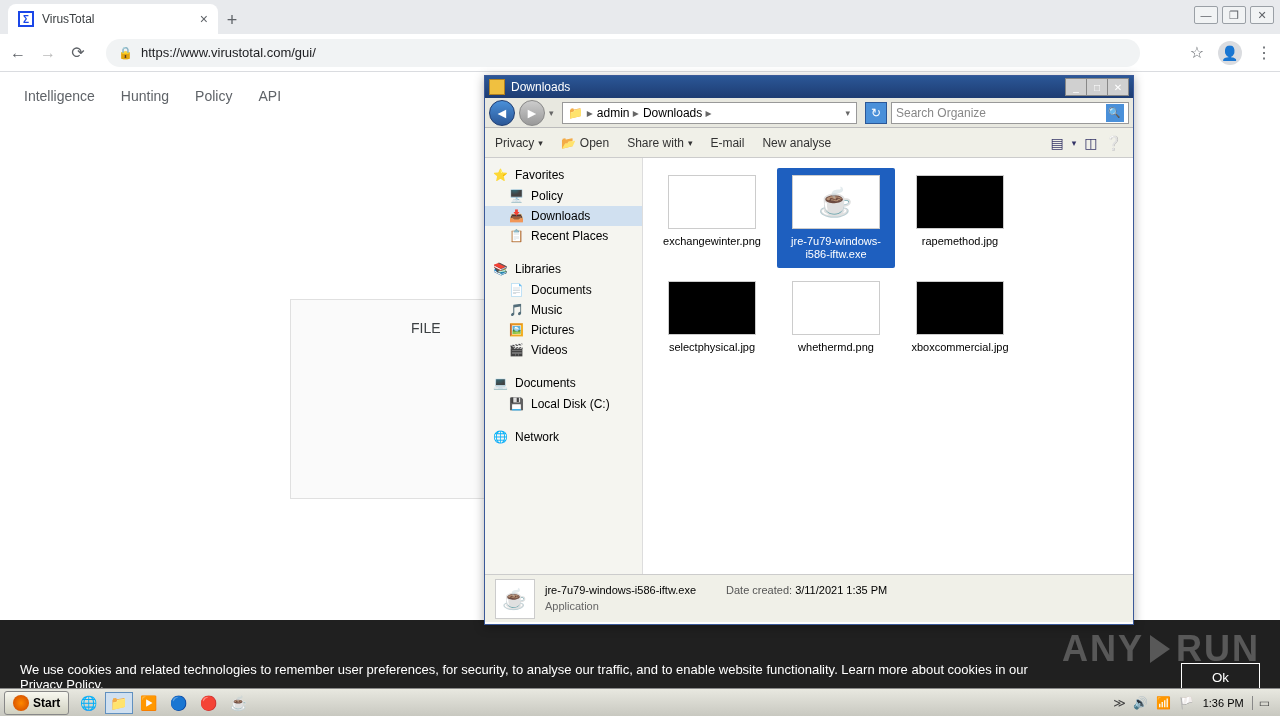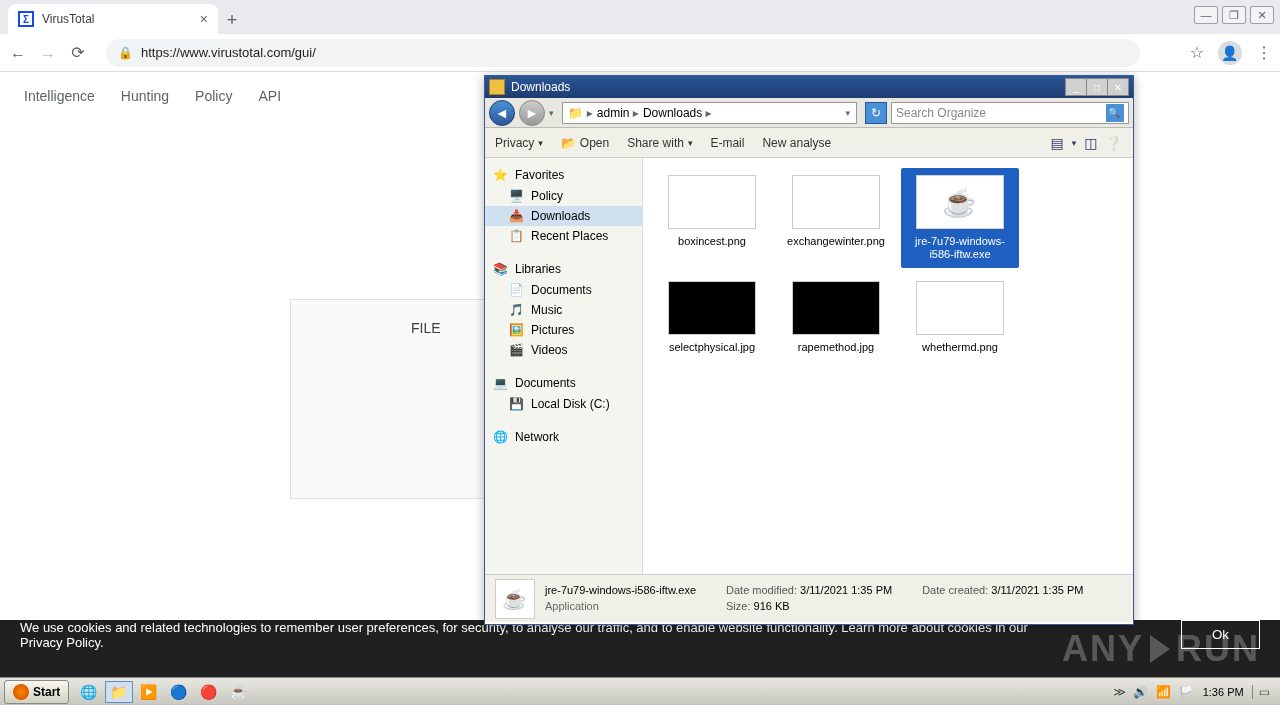--- a/index.html
+++ b/index.html
@@ -27,21 +27,21 @@
 .vt-nav { height:48px; display:flex; align-items:center; gap:26px; padding:0 24px; color:#5f6368; font-size:14px; }
 .vt-nav a { cursor:pointer; }
 .vt-content { text-align:center; padding-top:20px; }
 .vt-logo { width:60px; height:60px; margin:10px auto; }
 .vt-text { color:#5f6368; font-size:13px; margin-top:20px; }
 .vt-file-box { width:700px; height:200px; margin:30px auto; background:#fafafa; border:1px solid #e0e0e0; padding:20px; }
 .vt-file-label { font-size:14px; color:#3c4043; font-weight:500; }
 .vt-submit-text { color:#5f6368; font-size:12px; width:600px; margin:20px auto; line-height:1.5; }
 
 
-.cookie-banner { position:absolute; bottom:28px; left:0; right:0; height:72px; background:#202020; color:#fff; display:flex; align-items:flex-start; padding:0 20px; font-size:13px; }
+.cookie-banner { position:absolute; bottom:28px; left:0; right:0; height:72px; background:#202020; color:#fff; display:flex; align-items:flex-end; padding:0 20px; font-size:13px; }
 .cookie-banner a { cursor:pointer; }
 .cookie-ok { margin-left:auto; border:1px solid #fff; padding:6px 30px; cursor:pointer; background:transparent; color:#fff; }
 
 
 .explorer { position:absolute; left:484px; top:75px; width:650px; height:550px; background:#fff; border:1px solid #3b5998; box-shadow:0 2px 10px rgba(0,0,0,.3); }
 .exp-title { height:22px; background:linear-gradient(#2b5797,#1e3c72); color:#fff; display:flex; align-items:center; padding:0 4px; font-size:12px; }
 .exp-title-icon { width:16px; height:16px; background:#f0c040; margin-right:6px; border:1px solid #b08020;}
 .exp-title-controls { margin-left:auto; display:flex; }
 .exp-title-controls span { width:22px; height:18px; background:#d0d0d0; border:1px solid #888; display:flex; align-items:center; justify-content:center; font-size:10px; cursor:pointer; margin-left:-1px;}
 .exp-nav { height:30px; background:#e8e8e0; display:flex; align-items:center; padding:0 4px; gap:4px; border-bottom:1px solid #bbb;}
@@ -76,21 +76,21 @@
 .file-thumb.exe { background:#fff; font-size:28px;}
 .file-label { word-wrap:break-word; line-height:1.2; }
 
 .exp-details { height:48px; border-top:1px solid #ccc; background:#f0f0e8; padding:6px 10px; display:flex; align-items:center; gap:10px; font-size:11px;}
 .det-icon { width:40px; height:40px; background:#fff; border:1px solid #ccc; display:flex; align-items:center; justify-content:center; font-size:20px;}
 .det-cols { display:flex; gap:30px; flex:1;}
 .det-col { line-height:1.4;}
 .det-label { color:#555; }
 
 
-.taskbar { position:absolute; bottom:15px; left:0; right:0; height:28px; background:linear-gradient(#e8e8e0,#c8c8c0); border-top:1px solid #888; display:flex; align-items:center; padding:0 4px;}
+.taskbar { position:absolute; bottom:4px; left:0; right:0; height:28px; background:linear-gradient(#e8e8e0,#c8c8c0); border-top:1px solid #888; display:flex; align-items:center; padding:0 4px;}
 .start-btn { height:24px; padding:0 8px; background:linear-gradient(#f8f8f0,#d0d0c0); border:1px solid #888; border-radius:3px; display:flex; align-items:center; gap:4px; font-size:12px; font-weight:bold; cursor:pointer;}
 .start-orb { width:16px; height:16px; background:radial-gradient(circle,#ff8800,#cc4400); border-radius:50%;}
 .task-icons { display:flex; gap:2px; margin-left:6px;}
 .task-icon { width:28px; height:22px; border:1px solid transparent; display:flex; align-items:center; justify-content:center; font-size:14px; cursor:pointer;}
 .task-icon.active { background:#d0e0f0; border-color:#6090c0;}
 .tray { margin-left:auto; display:flex; align-items:center; gap:8px; font-size:11px; padding-right:6px;}
 .tray-icon { font-size:12px; color:#444; cursor:pointer;}
 
 
 .watermark { position:absolute; right:20px; bottom:50px; color:rgba(255,255,255,.25); font-size:36px; font-weight:bold; display:flex; align-items:center; gap:6px; pointer-events:none; letter-spacing:2px;}
@@ -256,54 +256,50 @@
       <div class="side-group">
         <div class="side-header">
             <span class="side-icon">🌐</span>
             <span>Network</span>
           </div>
       </div>
     </div>
     <div class="exp-files" id="file-grid">
         <div class="file-item">
           <div class="file-thumb"></div>
-          <div class="file-label">boxincest.png</div>
-        </div>
-        <div class="file-item">
-          <div class="file-thumb"></div>
           <div class="file-label">exchangewinter.png</div>
         </div>
         <div class="file-item selected">
           <div class="file-thumb exe">☕</div>
           <div class="file-label">jre-7u79-windows-i586-iftw.exe</div>
         </div>
         <div class="file-item">
           <div class="file-thumb dark"></div>
+          <div class="file-label">rapemethod.jpg</div>
+        </div>
+        <div class="file-item">
+          <div class="file-thumb dark"></div>
           <div class="file-label">selectphysical.jpg</div>
-        </div>
-        <div class="file-item">
-          <div class="file-thumb dark"></div>
-          <div class="file-label">rapemethod.jpg</div>
         </div>
         <div class="file-item">
           <div class="file-thumb"></div>
           <div class="file-label">whethermd.png</div>
+        </div>
+        <div class="file-item">
+          <div class="file-thumb dark"></div>
+          <div class="file-label">xboxcommercial.jpg</div>
         </div>
       </div>
   </div>
   <div class="exp-details">
     <div class="det-icon">☕</div>
     <div class="det-cols">
       <div class="det-col">
         <div>jre-7u79-windows-i586-iftw.exe</div>
         <div style="color:#666">Application</div>
-      </div>
-      <div class="det-col">
-        <div><span class="det-label">Date modified:</span> <span>3/11/2021 1:35 PM</span></div>
-        <div><span class="det-label">Size:</span> <span>916 KB</span></div>
       </div>
       <div class="det-col">
         <div><span class="det-label">Date created:</span> <span>3/11/2021 1:35 PM</span></div>
       </div>
     </div>
   </div>
 </div>
 
 <div class="watermark">
   <span>ANY</span>

